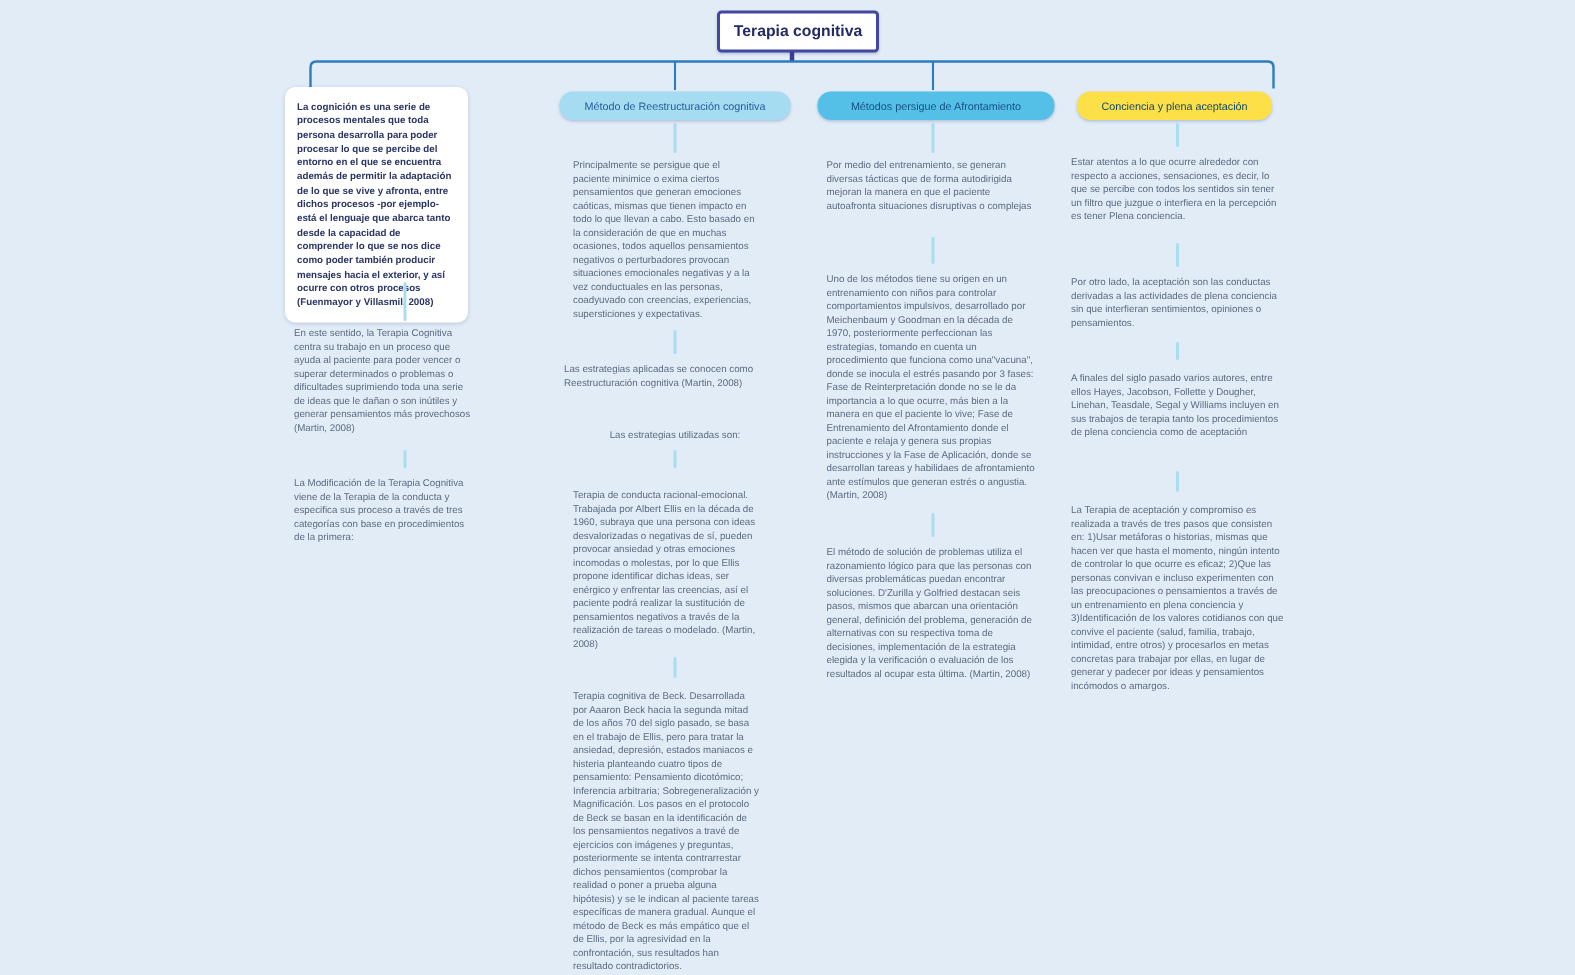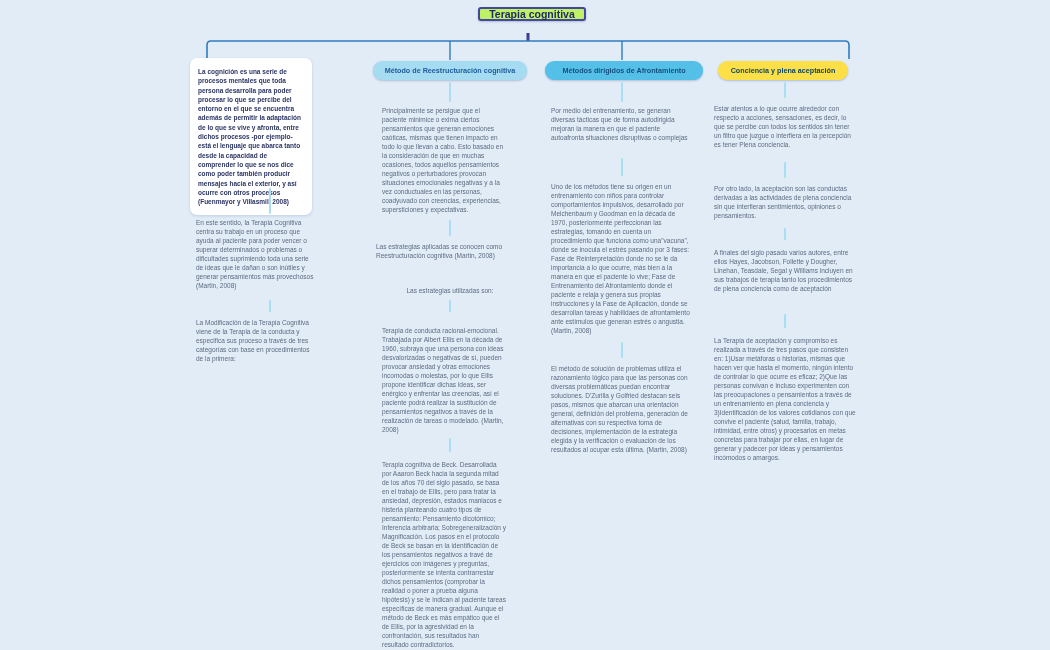--- a/index.html
+++ b/index.html
@@ -5,43 +5,43 @@
   html,body{margin:0;padding:0;}
   .stage{
     position:relative;
     width:1050px;height:650px;
     background:#e1ecf7;
     overflow:hidden;
     font-family:"Liberation Sans","DejaVu Sans",sans-serif;
   }
   svg.tree{position:absolute;left:0;top:0;z-index:1;}
   .root-node{
-    position:absolute;left:478px;top:7px;width:108px;height:14px;
-    background:#bef264;border:2px solid #4347a0;border-radius:3px;
+    position:absolute;left:478px;top:7px;width:108px;height:28px;
+    background:#ffffff;border:2px solid #4347a0;border-radius:3px;
     box-sizing:border-box;z-index:2;
     display:flex;align-items:center;justify-content:center;
     font-size:10.5px;font-weight:bold;color:#232a64;
     box-shadow:0 1px 2px rgba(40,60,120,.25);
   }
   .col{position:absolute;top:0;height:650px;z-index:2;}
   .col1{left:186px;width:132px;}
   .col2{left:368px;width:164px;}
   .col3{left:543px;width:164px;}
   .col4{left:708px;width:154px;}
   .whitebox{
     position:absolute;box-sizing:border-box;
     background:#ffffff;border-radius:7px;
     padding:9px 8px;
     font-size:6.5px;line-height:9.3px;font-weight:bold;color:#2b3563;
     box-shadow:0 1px 3px rgba(40,60,120,.18);
   }
   .pill{
     position:absolute;box-sizing:border-box;height:19px;border-radius:9px;
     display:flex;align-items:center;justify-content:center;
-    font-size:7.2px;font-weight:bold;
+    font-size:7.2px;font-weight:normal;
     box-shadow:0 1px 2px rgba(40,60,120,.25);
   }
   .pill2{background:#a5dcf2;color:#1f5c99;}
   .pill3{background:#54c0e8;color:#174f7e;}
   .pill4{background:#fde047;color:#0d4666;}
   .tblock{
     position:absolute;
     font-size:6.5px;line-height:9px;color:#5c6b80;
   }
   .tcenter{text-align:center;}
@@ -78,21 +78,21 @@
     <div class="vline" style="left:81px;top:220px;height:16px;"></div>
     <div class="tblock" style="top:242px;left:8px;width:146px;">Las estrategias aplicadas se conocen como Reestructuración cognitiva (Martin, 2008)</div>
     <div class="tblock tcenter" style="top:286px;left:0;width:164px;">Las estrategias utilizadas son:</div>
     <div class="vline" style="left:81px;top:300px;height:12px;"></div>
     <div class="tblock" style="top:326px;left:14px;width:124px;">Terapia de conducta racional-emocional. Trabajada por Albert Ellis en la década de 1960, subraya que una persona con ideas desvalorizadas o negativas de sí, pueden provocar ansiedad y otras emociones incomodas o molestas, por lo que Ellis propone identificar dichas ideas, ser enérgico y enfrentar las creencias, así el paciente podrá realizar la sustitución de pensamientos negativos a través de la realización de tareas o modelado. (Martin, 2008)</div>
     <div class="vline" style="left:81px;top:438px;height:14px;"></div>
     <div class="tblock" style="top:460px;left:14px;width:124px;">Terapia cognitiva de Beck. Desarrollada por Aaaron Beck hacia la segunda mitad de los años 70 del siglo pasado, se basa en el trabajo de Ellis, pero para tratar la ansiedad, depresión, estados maniacos e histeria planteando cuatro tipos de pensamiento: Pensamiento dicotómico; Inferencia arbitraria; Sobregeneralización y Magnificación. Los pasos en el protocolo de Beck se basan en la identificación de los pensamientos negativos a travé de ejercicios con imágenes y preguntas, posteriormente se intenta contrarrestar dichos pensamientos (comprobar la realidad o poner a prueba alguna hipótesis) y se le indican al paciente tareas específicas de manera gradual. Aunque el método de Beck es más empático que el de Ellis, por la agresividad en la confrontación, sus resultados han resultado contradictorios.</div>
   </div>
 
   <div class="col col3">
-    <div class="pill pill3" style="top:61px;left:2px;width:158px;">Métodos dirigidos de Afrontamiento</div>
+    <div class="pill pill3" style="top:61px;left:2px;width:158px;">Métodos persigue de Afrontamiento</div>
     <div class="vline" style="left:78px;top:82px;height:20px;"></div>
     <div class="tblock" style="top:106px;left:8px;width:140px;">Por medio del entrenamiento, se generan diversas tácticas que de forma autodirigida mejoran la manera en que el paciente autoafronta situaciones disruptivas o complejas</div>
     <div class="vline" style="left:78px;top:158px;height:18px;"></div>
     <div class="tblock" style="top:182px;left:8px;width:142px;">Uno de los métodos tiene su origen en un entrenamiento con niños para controlar comportamientos impulsivos, desarrollado por Meichenbaum y Goodman en la década de 1970, posteriormente perfeccionan las estrategias, tomando en cuenta un procedimiento que funciona como una"vacuna", donde se inocula el estrés pasando por 3 fases: Fase de Reinterpretación donde no se le da importancia a lo que ocurre, más bien a la manera en que el paciente lo vive; Fase de Entrenamiento del Afrontamiento donde el paciente e relaja y genera sus propias instrucciones y  la Fase de Aplicación, donde se desarrollan tareas y habilidaes de afrontamiento ante estímulos que generan estrés o angustia. (Martin, 2008)</div>
     <div class="vline" style="left:78px;top:342px;height:16px;"></div>
     <div class="tblock" style="top:364px;left:8px;width:140px;">El método de solución de problemas utiliza el razonamiento lógico para que las personas con diversas problemáticas puedan encontrar soluciones. D'Zurilla y Golfried destacan seis pasos, mismos que abarcan una orientación general, definición del problema, generación de alternativas con su respectiva toma de decisiones, implementación de la estrategia elegida y la verificación o evaluación de los resultados al ocupar esta última. (Martin, 2008)</div>
   </div>
 
   <div class="col col4">
     <div class="pill pill4" style="top:61px;left:10px;width:130px;">Conciencia y plena aceptación</div>

